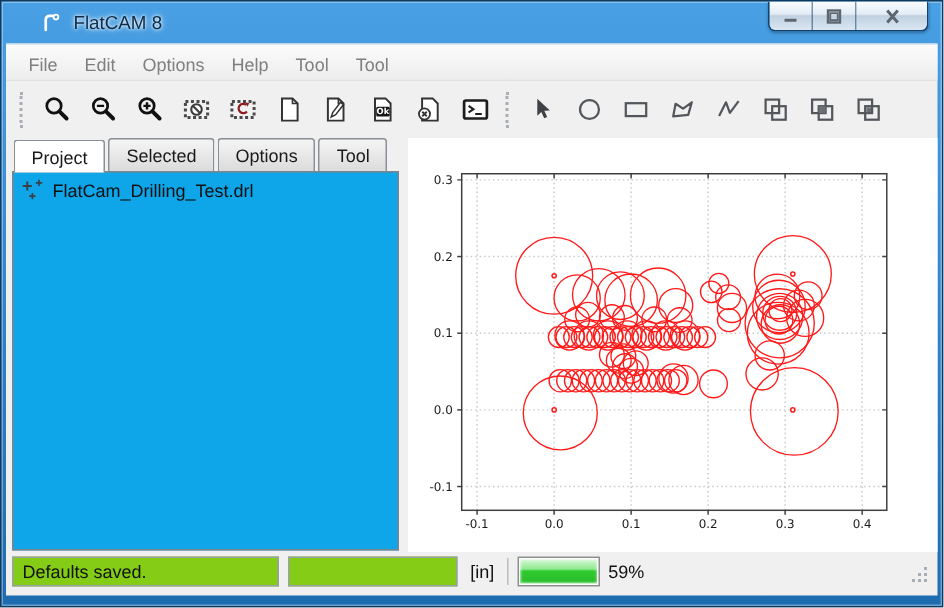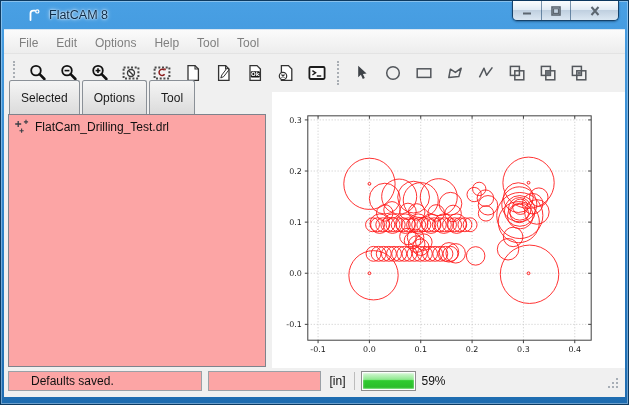--- a/index.html
+++ b/index.html
@@ -27,37 +27,37 @@
     background:linear-gradient(#fbfbfb,#ededed); border-bottom:1px solid #e3e3e3;
     font-size:12px; color:#7f7f7f; }
   .menu-item{ padding:3px 9px; }
   .toolbar{ height:38px; display:flex; align-items:center; padding-left:4px; }
   .thandle{ height:24px; width:0; border-left:2px dotted #a9aeb4; margin:0 7px 0 5px; }
   .tbtn{ width:31px; height:30px; display:flex; align-items:center; justify-content:center; }
   
   .main{ flex:1; display:flex; min-height:0; padding-left:4px; }
   .left-col{ width:258px; display:flex; flex-direction:column; }
   .tabbar{ height:22px; display:flex; align-items:flex-end; padding-left:1px; gap:2px; position:relative; z-index:2; }
-  .tab{ height:34px; padding:0 11px; display:flex; align-items:center; font-size:12px; color:#1a1a1a;
+  .tab{ height:22px; padding:0 11px; display:flex; align-items:center; font-size:12px; color:#1a1a1a;
     background:linear-gradient(#f5f5f5,#dbdbdb); border:1px solid #8a9097; border-bottom:none;
     border-radius:2.5px 2.5px 0 0; }
   .tab.active{ height:22px; background:#fff; margin-bottom:-1px; }
-  .tree{ flex:1; background:#fca5a5; border:1px solid #7e838c; margin:0 0 1px 0; padding:2px; }
+  .tree{ flex:1; background:#0ea5e9; border:1px solid #7e838c; margin:0 0 1px 0; padding:2px; }
   .tree-item{ display:flex; align-items:center; gap:5px; padding:2px 3px; font-size:12px; color:#101010; }
   .plot-area{ flex:1; margin-left:6px; background:#ffffff; position:relative; overflow:hidden; }
   .plot-area svg{ position:absolute; inset:0; width:100%; height:100%; }
   .grid{ stroke:#c9c9c9; stroke-width:1; stroke-dasharray:1 2; }
   .frame{ fill:none; stroke:#3f3f3f; stroke-width:1; }
   .tick{ stroke:#3f3f3f; stroke-width:1; }
   .tlab{ font-family:"DejaVu Sans",sans-serif; font-size:8px; fill:#1a1a1a; }
   .drill{ fill:none; stroke-width:0.9; }
   .cdot{ fill:none; stroke-width:1; }
   
   .statusbar{ height:29px; display:flex; align-items:center; gap:6px; padding:0 5px 3px 4px; font-size:12px; color:#111; }
-  .sfield{ height:20px; border:1px solid #9aa0a6; display:flex; align-items:center; padding:0 22px; background:#fca5a5; }
+  .sfield{ height:20px; border:1px solid #9aa0a6; display:flex; align-items:center; padding:0 6px; background:#84cc16; }
   .sfield.msg{ flex:1; max-width:357px; }
   .sfield.empty{ width:113px; }
   .units{ padding:0 2px;text-align:center; }
   .vsep{ width:0; height:18px; border-left:1px solid #bcbcbc; }
   .progress{ width:55px; height:20px; border:1px solid #8d8d8d; background:#fdfdfd; padding:1px; }
   .progress-fill{ height:100%; width:0;
     background:linear-gradient(#d4f7d4,#8fe98f 40%,#2fcb2f 48%,#2bbd2b 90%,#5bd85b);
     box-shadow:inset 0 0 2px rgba(255,255,255,.8); }
   .spacer{ flex:1; }
   .grip{ width:14px; height:14px; position:relative; align-self:flex-end; margin-bottom:4px; }
@@ -224,20 +224,21 @@
           <rect x="3.4" y="3.4" width="9" height="9" fill="none" stroke="#53575c" stroke-width="1.5"></rect>
           <rect x="7.8" y="7.8" width="9" height="9" fill="none" stroke="#53575c" stroke-width="1.5"></rect>
           <rect x="8.6" y="8.6" width="3.2" height="3.2" fill="#6b7076"></rect>
         </svg>
       </div>
     </div>
 
     <div class="main">
       <div class="left-col">
         <div class="tabbar">
+          <div class="tab active">Project</div>
           <div class="tab">Selected</div>
           <div class="tab">Options</div>
           <div class="tab">Tool</div>
         </div>
         <div class="tree">
           <div class="tree-item">
             <svg width="16" height="16" viewBox="0 0 16 16">
               <path d="M4.2 2 v6 M1.2 5 h6" stroke="#3a3f46" stroke-width="1.3"></path>
               <path d="M12 0.8 v4.2 M9.9 2.9 h4.2" stroke="#3a3f46" stroke-width="1.1"></path>
               <path d="M7.6 9.6 v4.2 M5.5 11.7 h4.2" stroke="#3a3f46" stroke-width="1.1"></path>

